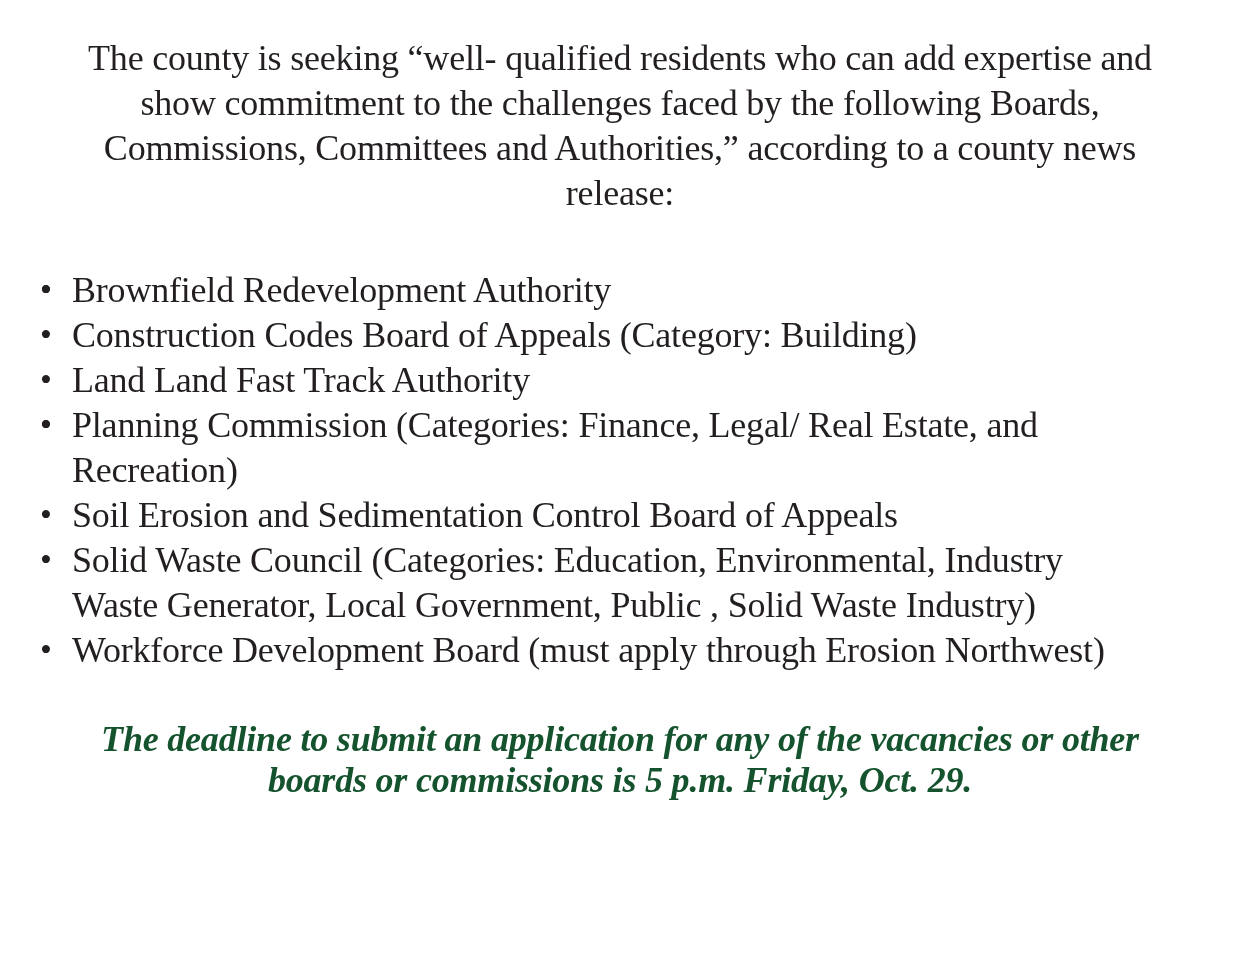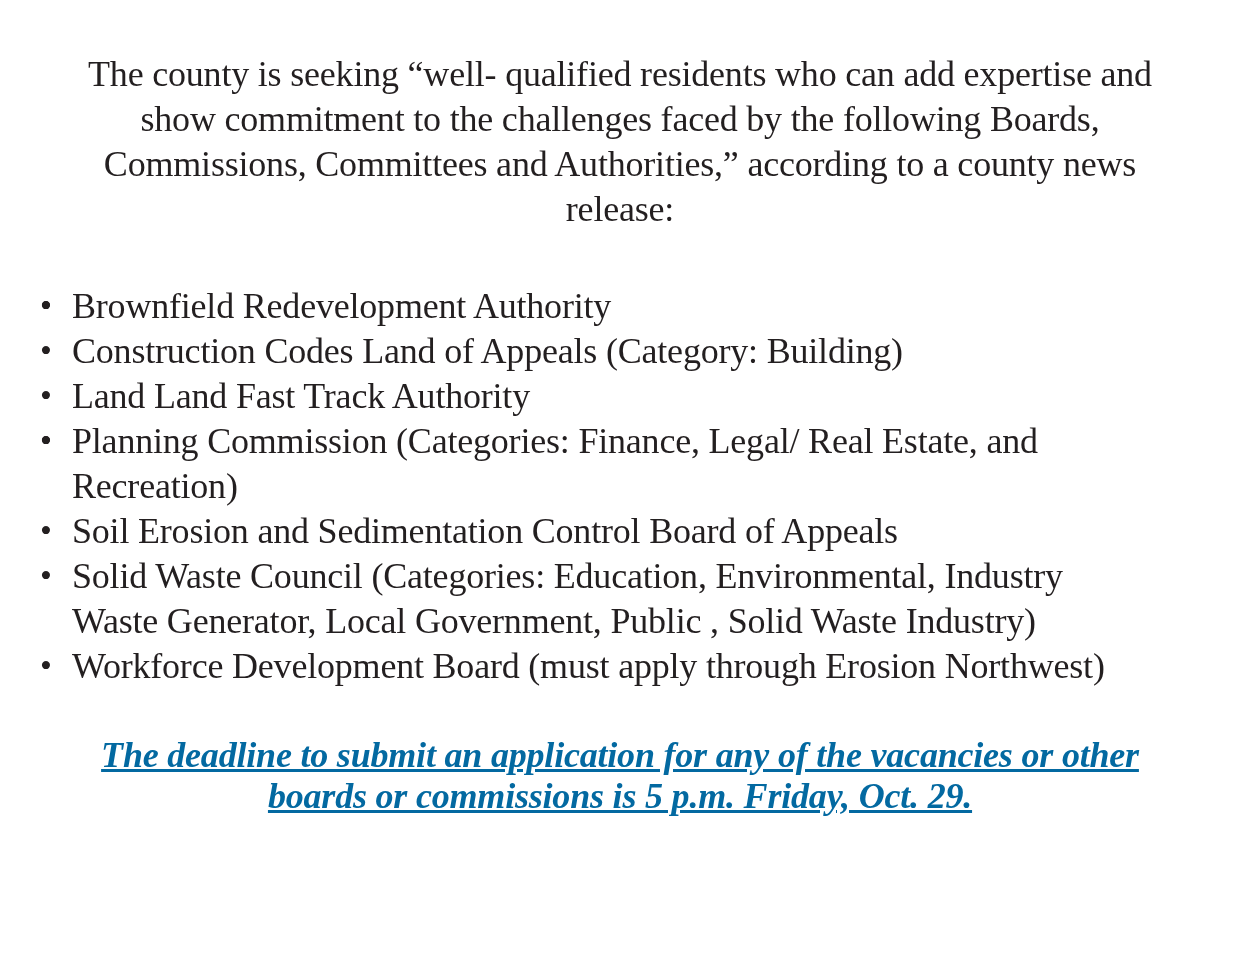--- a/index.html
+++ b/index.html
@@ -11,21 +11,21 @@
   body {
     width: 1240px;
     height: 970px;
     font-family: "Liberation Serif", serif;
     color: #231f20;
     overflow: hidden;
   }
   .page {
     width: 1240px;
     height: 842px;
-    padding-top: 52px;
+    padding-top: 36px;
   }
   .intro {
     width: 1120px;
     margin: 0 auto;
     text-align: center;
     font-size: 36px;
     line-height: 45px;
     letter-spacing: -0.2px;
   }
   .boards {
@@ -68,21 +68,21 @@
   <ul class="boards">
       <li class="board-item">
       <span class="bullet">•</span>
     </li>
       <li class="board-item">
       <span class="bullet">•</span>
       <span class="item-text">Brownfield Redevelopment Authority</span>
     </li>
       <li class="board-item">
       <span class="bullet">•</span>
-      <span class="item-text">Construction Codes Land of Appeals (Category: Building)</span>
+      <span class="item-text">Construction Codes Board of Appeals (Category: Building)</span>
     </li>
       <li class="board-item">
       <span class="bullet">•</span>
       <span class="item-text">Land Land Fast Track Authority</span>
     </li>
       <li class="board-item">
       <span class="bullet">•</span>
     </li>
       <li class="board-item">
       <span class="bullet">•</span>
@@ -95,15 +95,15 @@
       <li class="board-item">
       <span class="bullet">•</span>
       <span class="item-text">Solid Waste Council (Categories: Education, Environmental, Industry Waste Generator, Local Government, Public , Solid Waste Industry)</span>
     </li>
       <li class="board-item">
       <span class="bullet">•</span>
       <span class="item-text">Workforce Development Board (must apply through Erosion Northwest)</span>
     </li>
     </ul>
 
-  <p class="deadline" style="color: #0369a1; text-decoration: underline;">The deadline to submit an application for any of the vacancies or other boards or commissions is 5 p.m. Friday, Oct. 29.</p>
+  <p class="deadline" style="color: #14532d;">The deadline to submit an application for any of the vacancies or other boards or commissions is 5 p.m. Friday, Oct. 29.</p>
 
 </main>
 
 </body></html>

